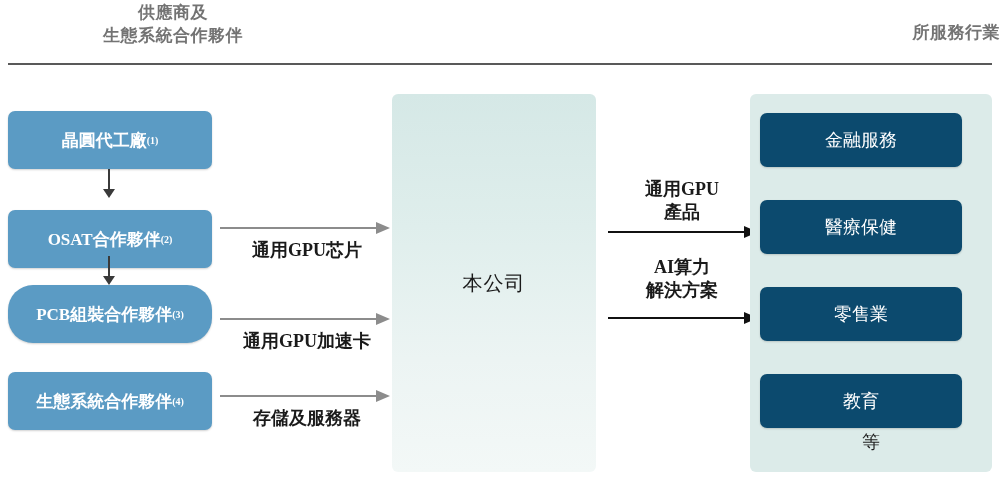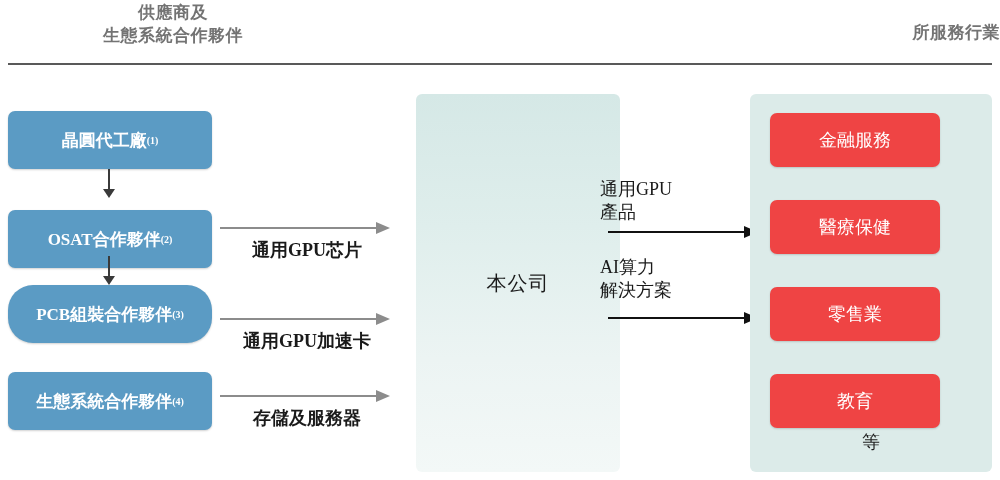--- a/index.html
+++ b/index.html
@@ -146,21 +146,20 @@
     position: absolute;
     left: 392px;
     top: 94px;
     width: 204px;
     height: 378px;
     border-radius: 6px;
     background: linear-gradient(to bottom, #d5e8e6 0%, #dfeeec 35%, #ecf4f3 70%, #f3f8f7 100%);
     display: flex;
     align-items: center;
     justify-content: center;
-    margin-left: 24px;
   }
   #center-box-label {
     font-size: 20px;
     font-weight: normal;
     color: #1a1a1a;
     letter-spacing: 1px;
   }
 
   
   .harrow-right {
@@ -187,46 +186,47 @@
     border-bottom: 6px solid transparent;
     border-left: 14px solid #111111;
   }
   #harrow-right-0 { top: 226px; }
   #harrow-right-1 { top: 312px; }
 
   .harrow-right-label {
     position: absolute;
     left: 600px;
     width: 164px;
+    text-align: center;
     font-size: 18px;
-    font-weight: normal;
+    font-weight: bold;
     line-height: 1.25;
     color: #1a1a1a;
     white-space: nowrap;
   }
   #harrow-right-label-0 { top: 178px; }
   #harrow-right-label-1 { top: 256px; }
   .lbl-line { display: block; }
 
   
   #right-panel {
     position: absolute;
     left: 750px;
     top: 94px;
     width: 242px;
     height: 378px;
     border-radius: 6px;
     background: #dcebe9;
   }
   .right-box {
     position: absolute;
-    left: 20px;
-    width: 170px;
+    left: 10px;
+    width: 202px;
     height: 54px;
-    background: #ef4444;
+    background: #0c4a6e;
     border-radius: 7px;
     box-shadow: 0 1px 2px rgba(0,0,0,0.16);
     display: flex;
     align-items: center;
     justify-content: center;
     color: #ffffff;
     font-size: 18px;
     white-space: nowrap;
   }
   #right-box-0 { top: 19px; }

